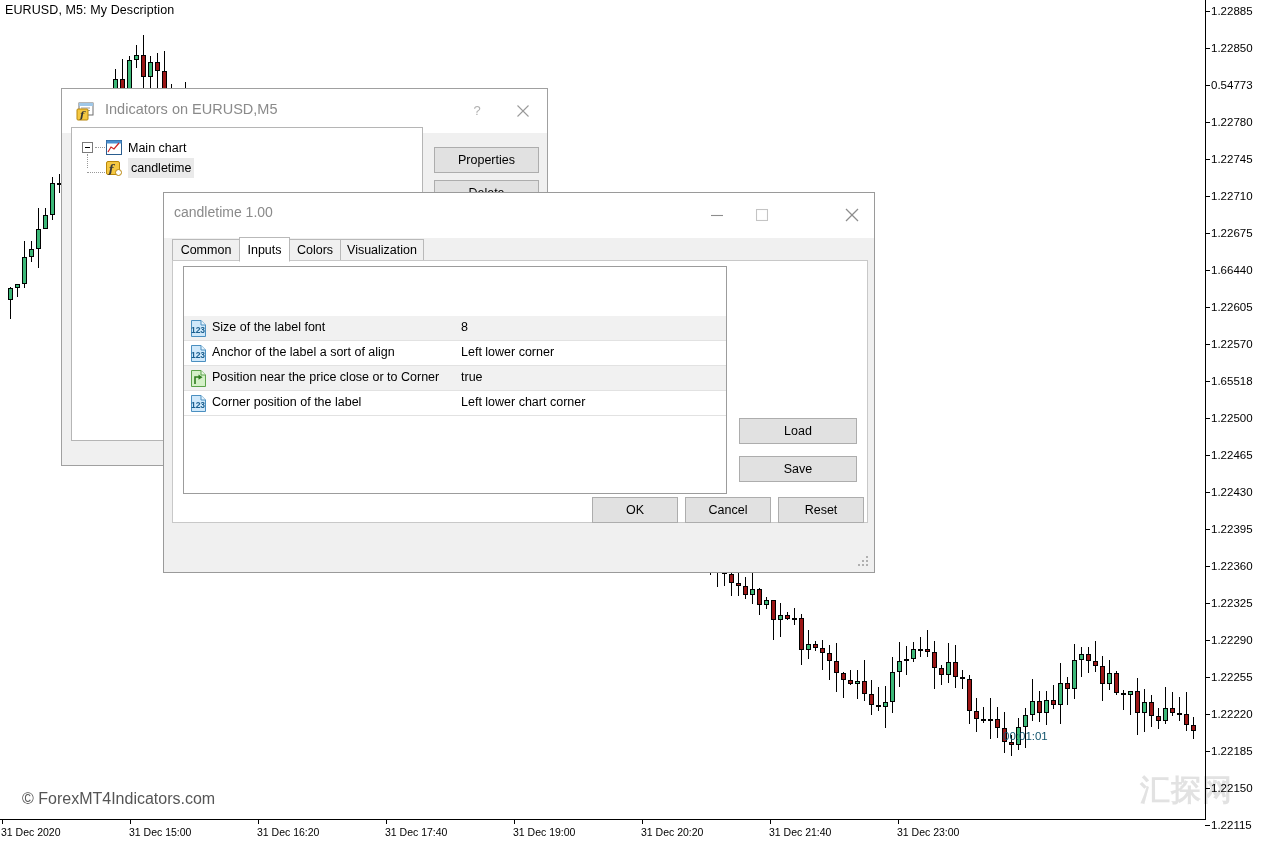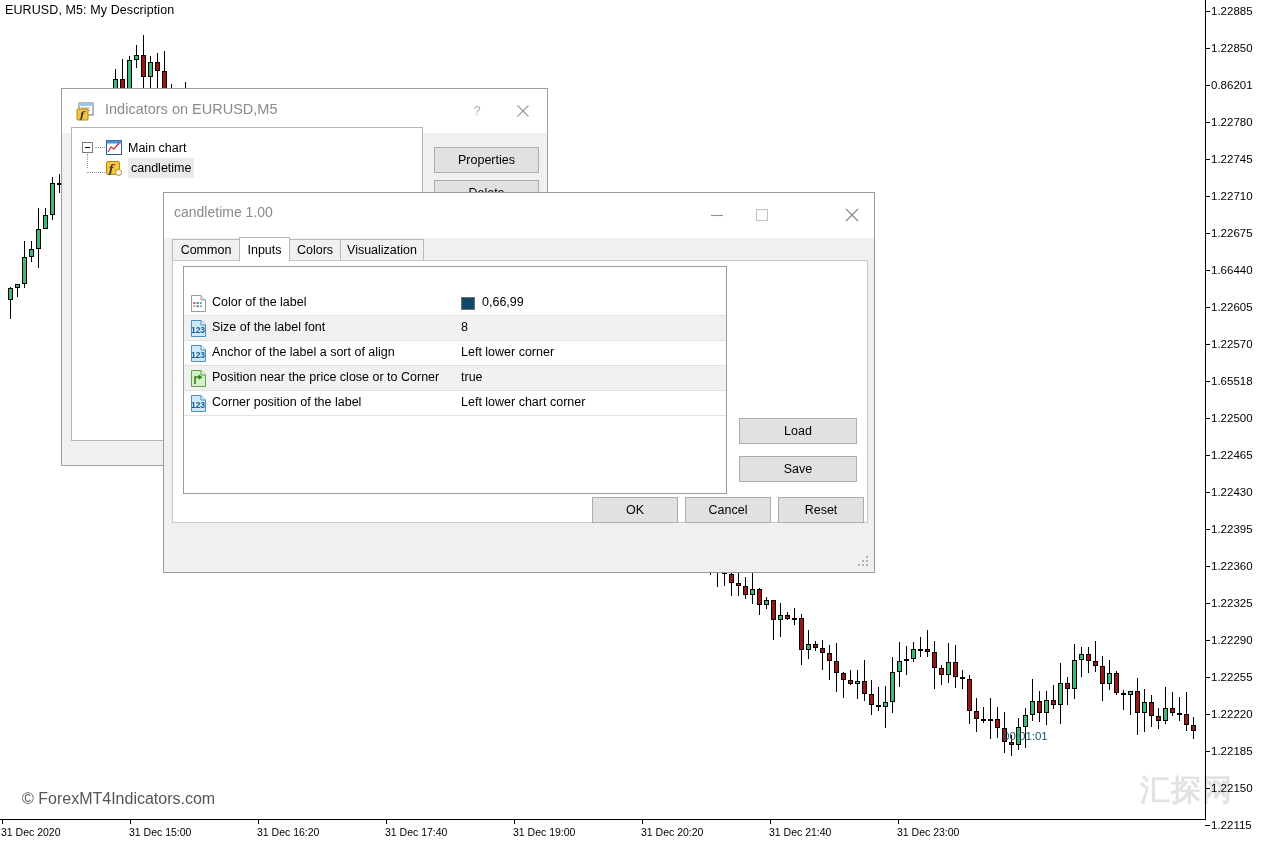--- a/index.html
+++ b/index.html
@@ -819,21 +819,21 @@
   <div class="price-tick" style="top: 5px;">
         <span class="dash"></span>
         <span class="txt">1.22885</span>
       </div>
       <div class="price-tick" style="top: 42px;">
         <span class="dash"></span>
         <span class="txt">1.22850</span>
       </div>
       <div class="price-tick" style="top: 79px;">
         <span class="dash"></span>
-        <span class="txt">0.86201</span>
+        <span class="txt">0.54773</span>
       </div>
       <div class="price-tick" style="top: 116px;">
         <span class="dash"></span>
         <span class="txt">1.22780</span>
       </div>
       <div class="price-tick" style="top: 153px;">
         <span class="dash"></span>
         <span class="txt">1.22745</span>
       </div>
       <div class="price-tick" style="top: 190px;">
@@ -1035,36 +1035,20 @@
 
   <div id="ct-tabs">
       <div class="tab" style="left: 0px; width: 68px;">Common</div>
       <div class="tab active" style="left: 67px; width: 51px;">Inputs</div>
       <div class="tab" style="left: 117px; width: 52px;">Colors</div>
       <div class="tab" style="left: 168px; width: 84px;">Visualization</div>
     </div>
 
   <div id="ct-panel">
     <div id="ct-grid">
-    <div class="grid-row" style="top: 24px; height: 25px;">
-          <span class="cell-icon"><svg width="17" height="17" viewBox="0 0 17 17">
-              <path d="M1.5 0.5 H11 L15.5 5 V16.5 H1.5 Z" fill="#fff" stroke="#9a9a9a"></path>
-              <path d="M11 0.5 V5 H15.5" fill="#e6e6e6" stroke="#9a9a9a"></path>
-              <rect x="3.5" y="7" width="2" height="2" fill="#c94a4a"></rect>
-              <rect x="6.7" y="7" width="2" height="2" fill="#4a7ac9"></rect>
-              <rect x="9.9" y="7" width="2" height="2" fill="#4ac96a"></rect>
-              <rect x="3.5" y="10.2" width="2" height="2" fill="#c9a84a"></rect>
-              <rect x="6.7" y="10.2" width="2" height="2" fill="#8a4ac9"></rect>
-              <rect x="9.9" y="10.2" width="2" height="2" fill="#4ac9c9"></rect>
-            </svg></span>
-          <span class="cell-var">Color of the label</span>
-          <span class="swatch" style="background: rgb(15, 74, 104);"></span>
-          <span class="cell-val" style="left: 298px;">0,66,99</span>
-          <span class="sep"></span>
-        </div>
         <div class="grid-row alt" style="top: 49px; height: 25px;">
           <span class="cell-icon"><svg width="17" height="17" viewBox="0 0 17 17">
               <path d="M1.5 0.5 H11 L15.5 5 V16.5 H1.5 Z" fill="#cfe8fa" stroke="#4a8fc0"></path>
               <path d="M11 0.5 V5 H15.5" fill="#eaf5fd" stroke="#4a8fc0"></path>
               <text x="8" y="13" text-anchor="middle" font-family="Liberation Sans, sans-serif" font-size="8.5" font-weight="bold" fill="#1b5f8f">123</text>
             </svg></span>
           <span class="cell-var">Size of the label font</span>
           <span class="cell-val">8</span>
           <span class="sep"></span>
         </div>

